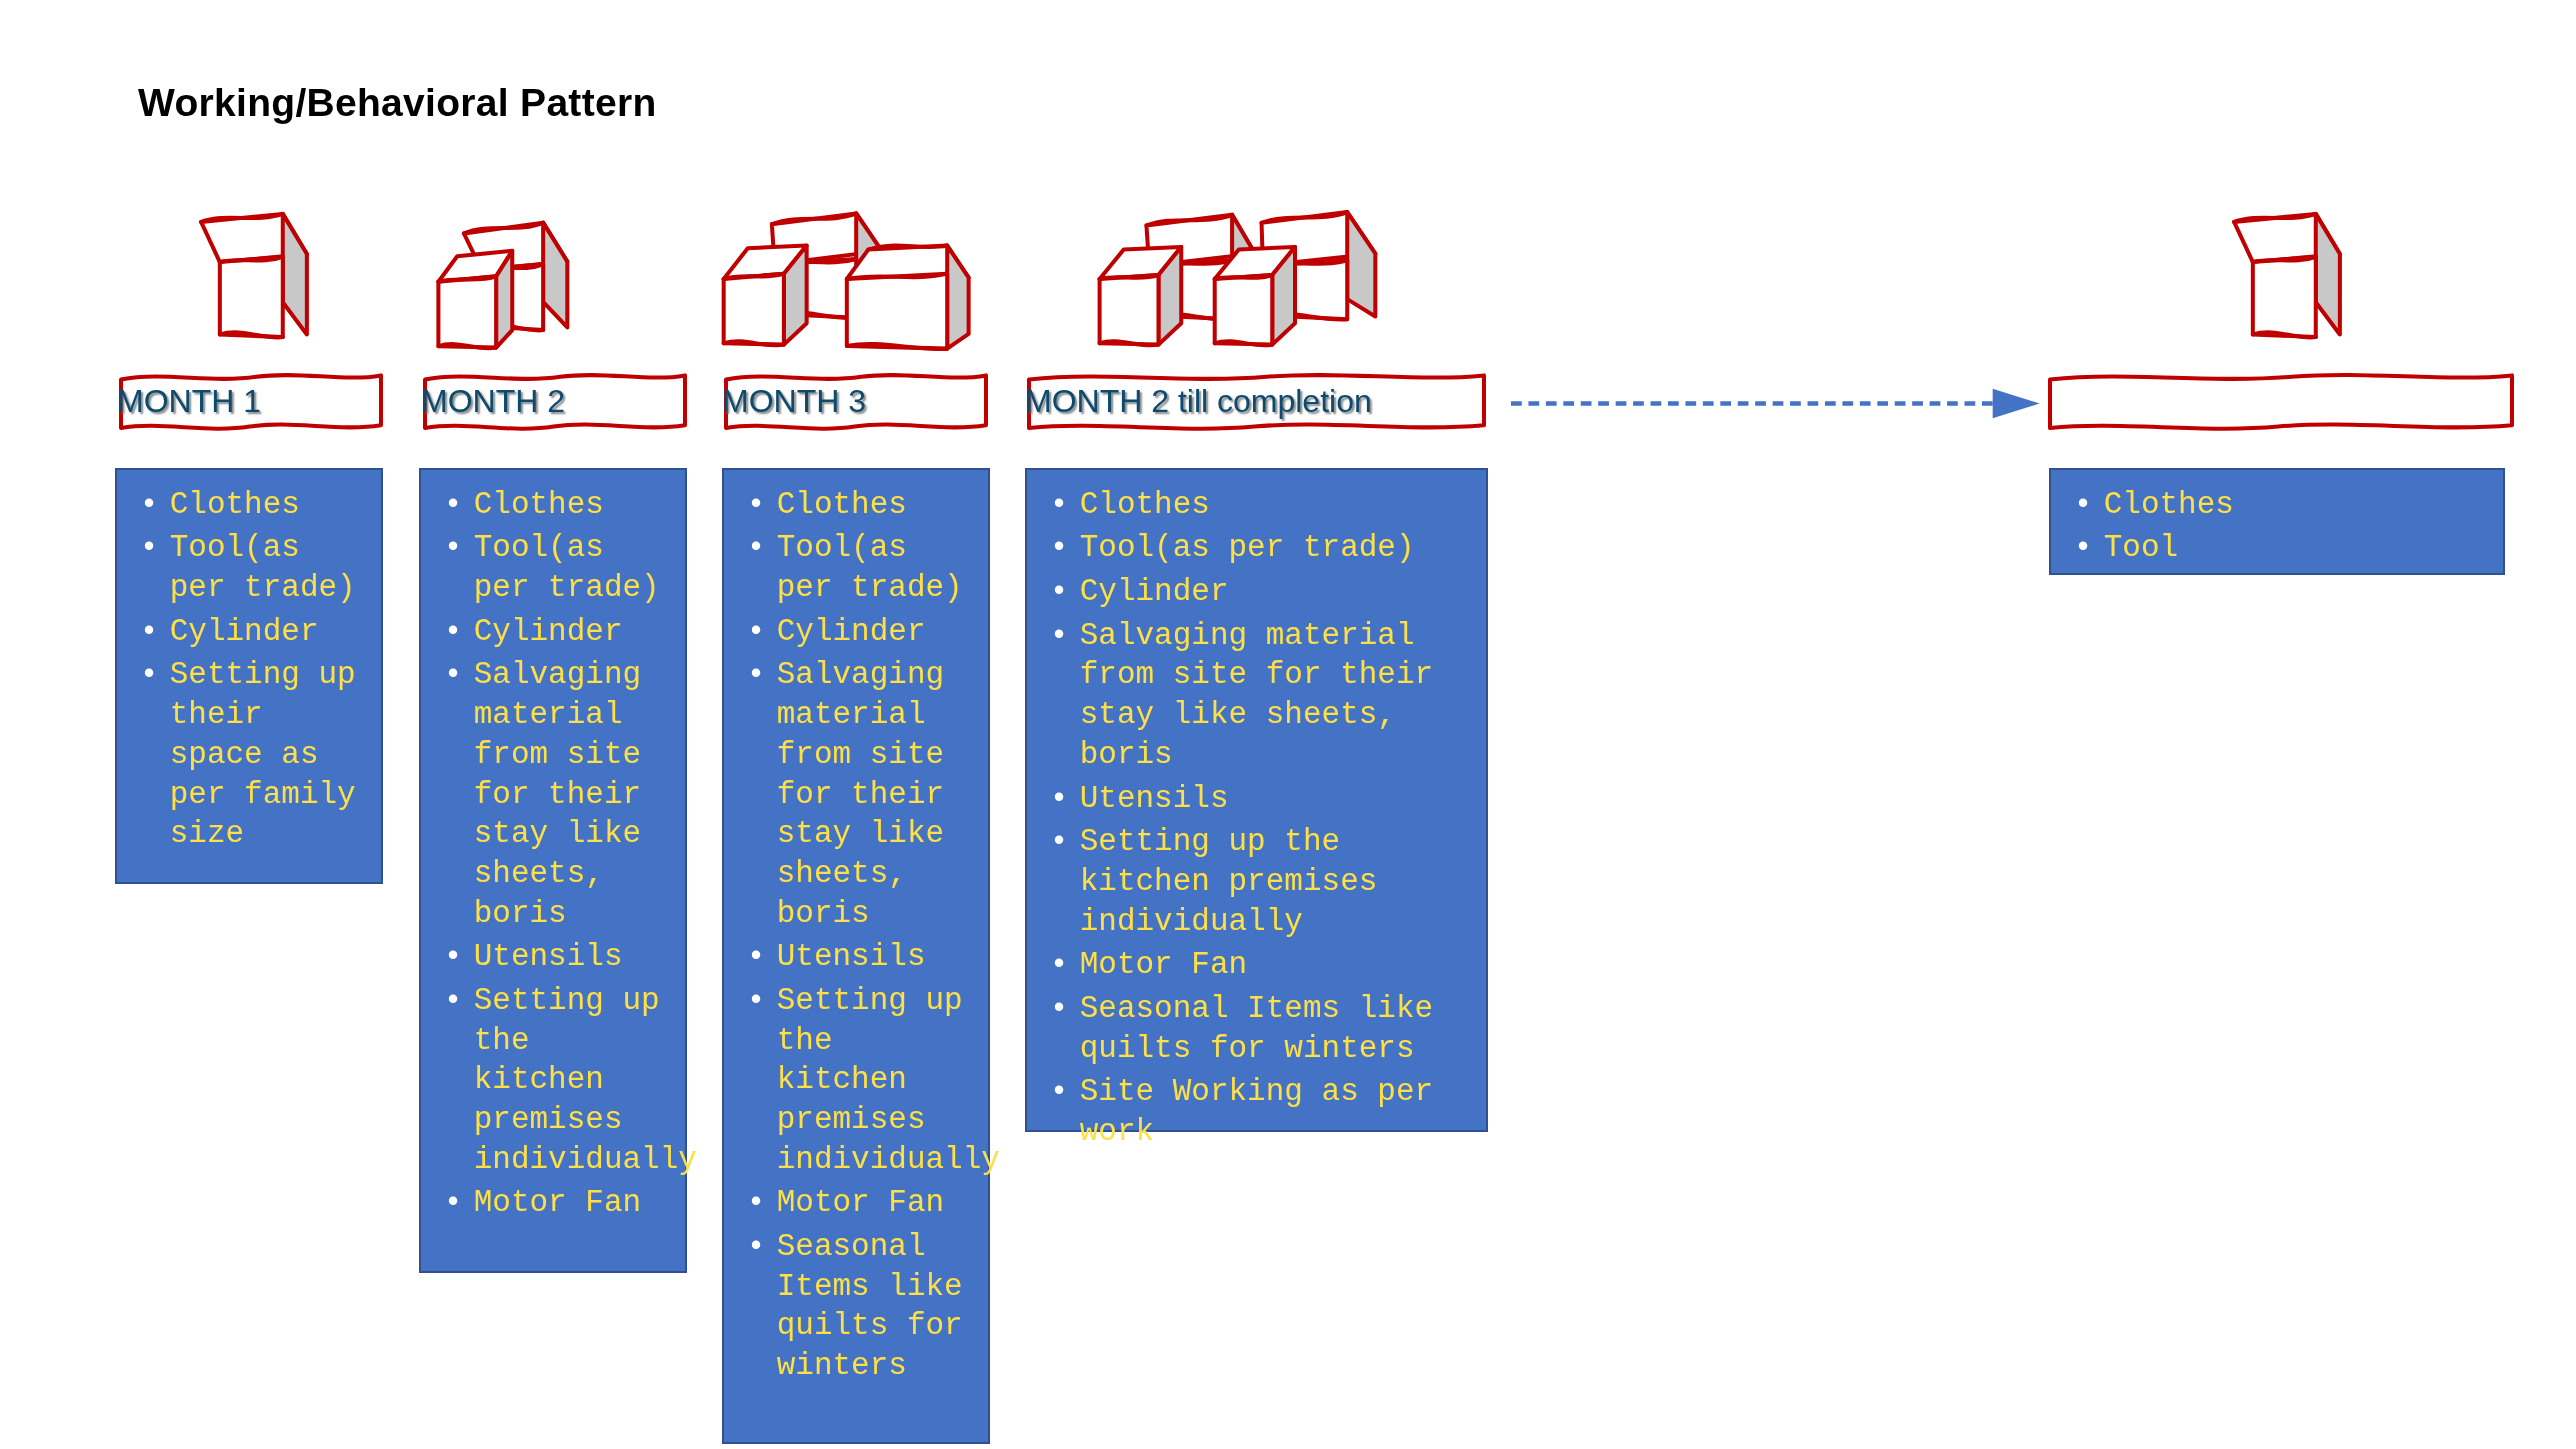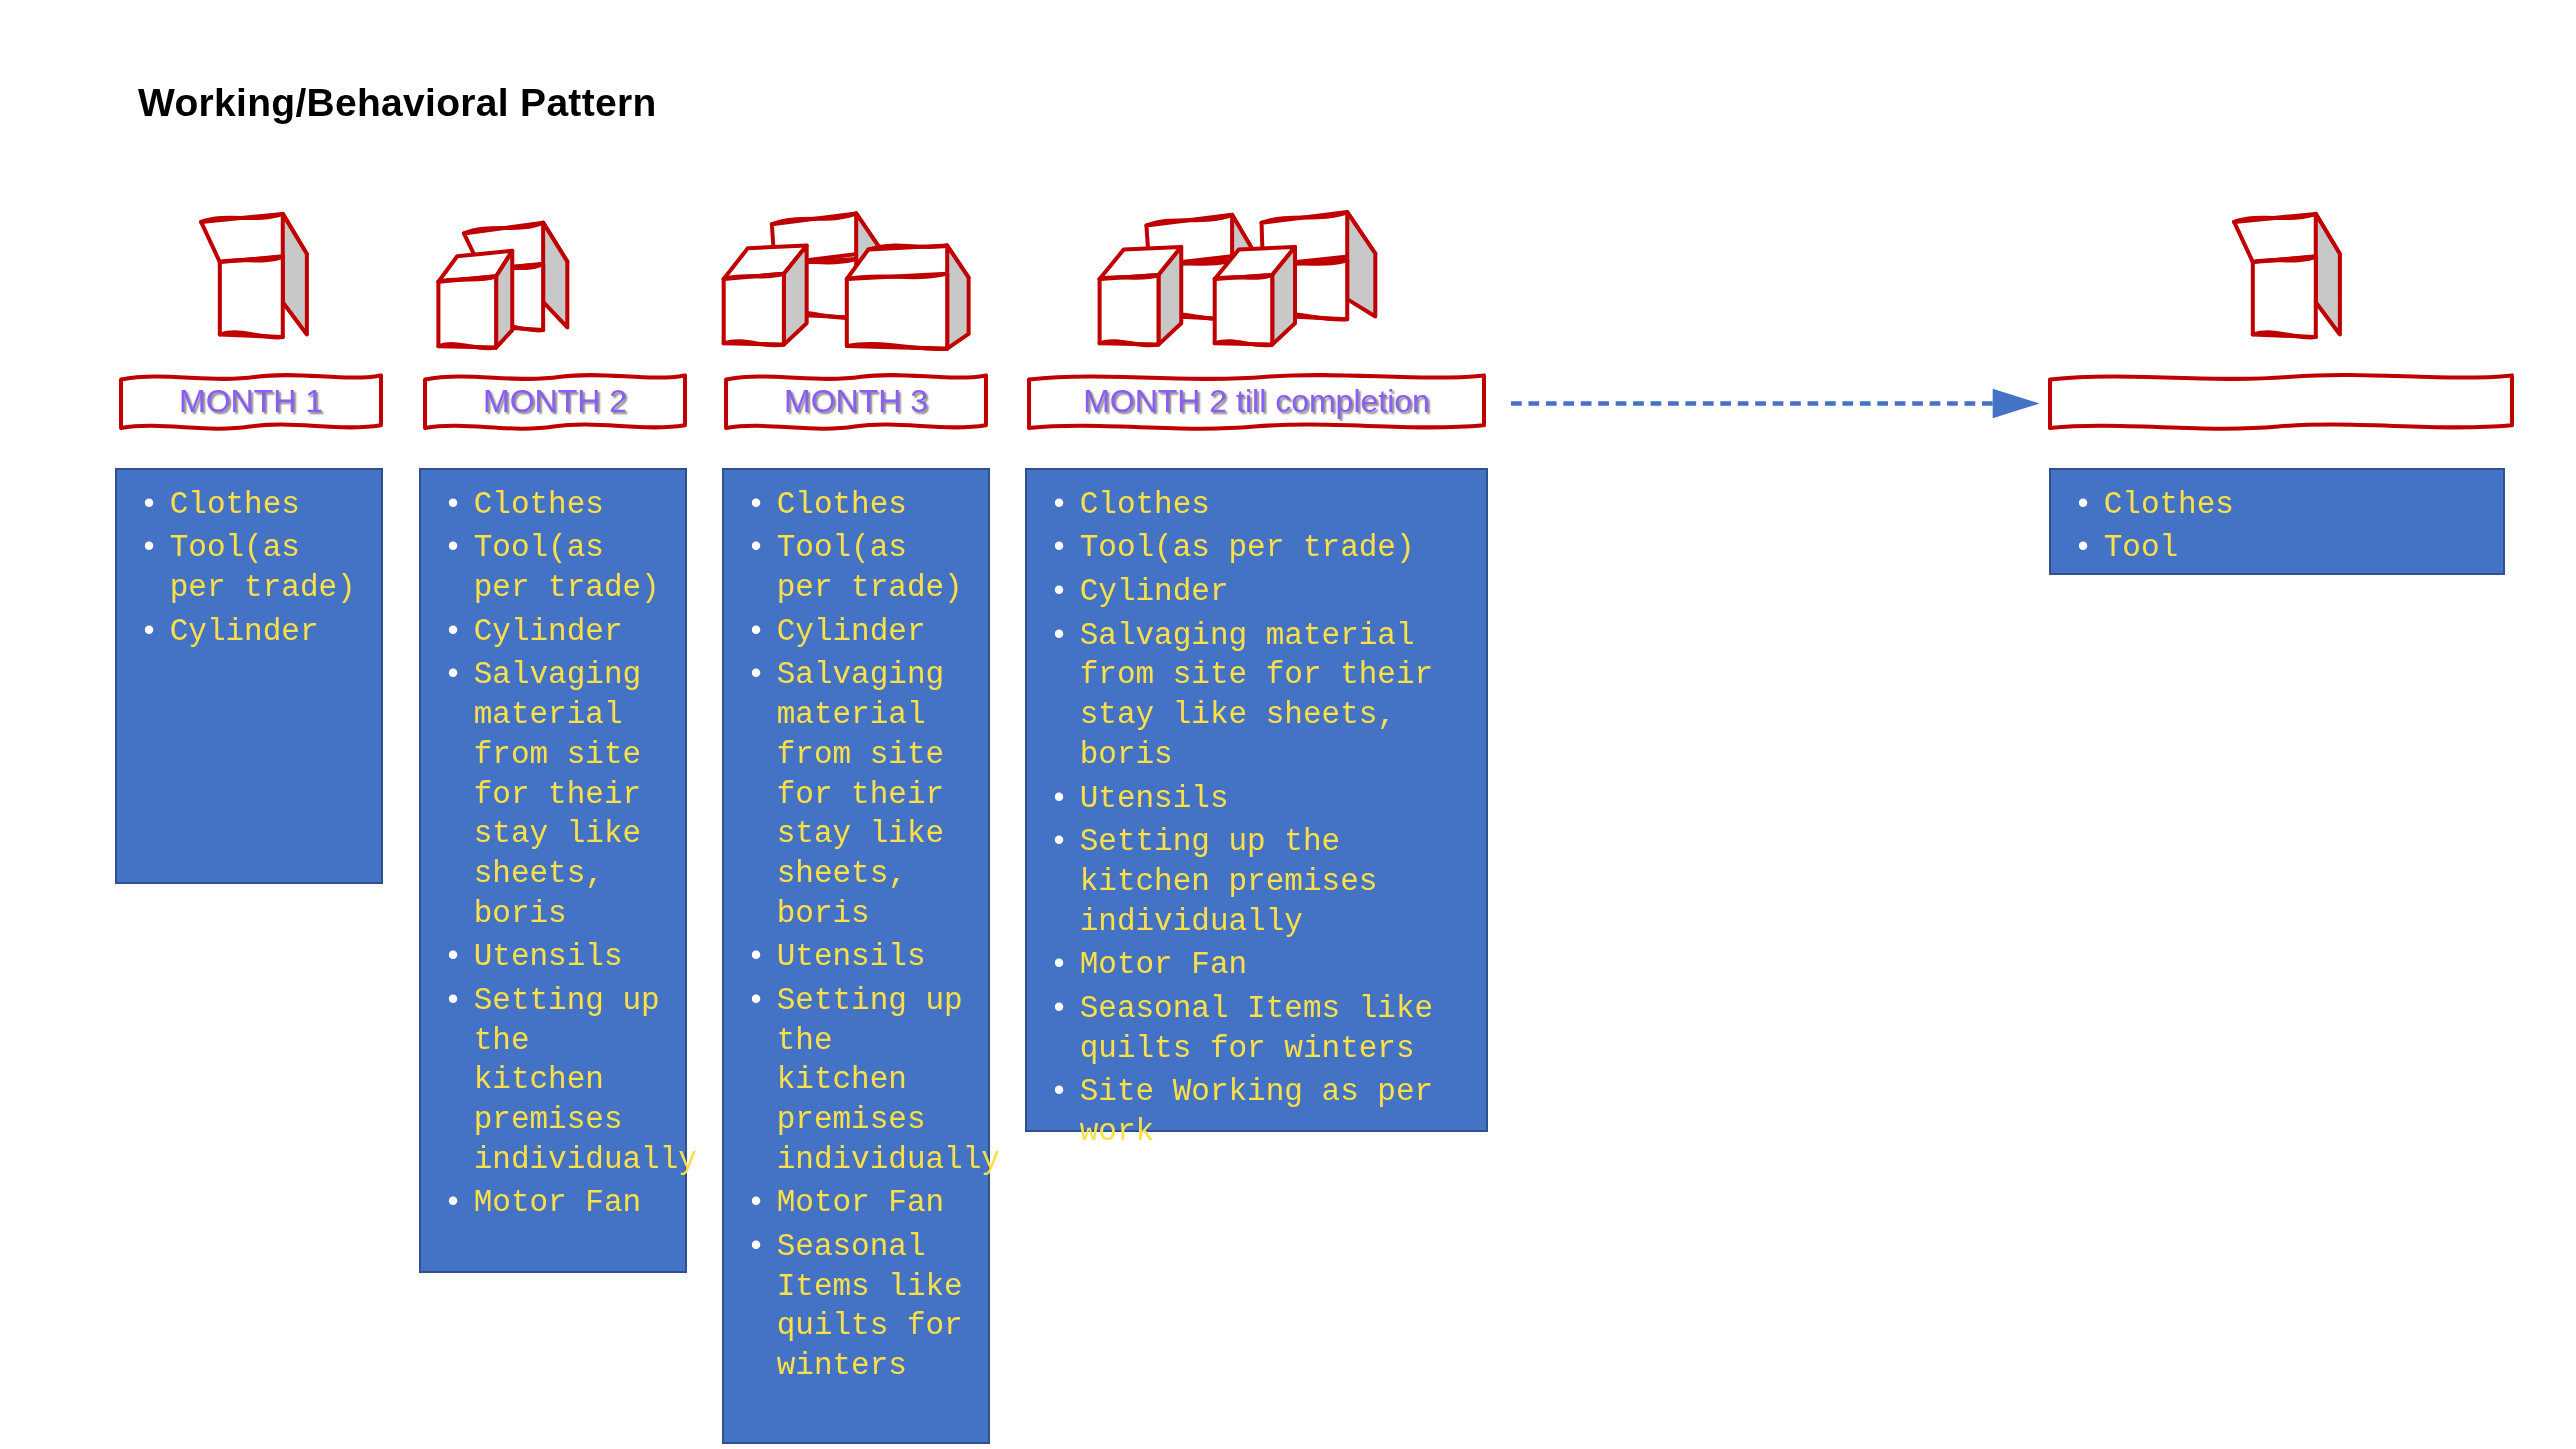--- a/index.html
+++ b/index.html
@@ -50,23 +50,22 @@
     width: 100%;
     height: 100%;
     overflow: visible;
   }
   .plaque-text {
     position: absolute;
     left: 0;
     right: 0;
     top: 50%;
     transform: translateY(-50%);
-    text-align: center;
     font-size: 32px;
-    color: #8b5cf6;
+    color: #0c4a6e;
     text-shadow: 2px 2.7px 2px rgba(110,110,110,0.85);
     white-space: nowrap;
     font-family: "Liberation Sans", sans-serif;
   }
 
   
   .panel {
     position: absolute;
     background: #4472C4;
     border: 2px solid #2F528F;
@@ -130,20 +129,21 @@
       <path d="M6,14 C70,2 140,20 208,10 C272,1 340,18 394,8 L394,82 C330,92 262,74 198,84 C134,94 66,76 6,86 Z" fill="#ffffff" stroke="#C00000" stroke-width="6" stroke-linejoin="round"></path>
     </svg>
     <div class="plaque-text">MONTH 1</div>
   </div>
 
   <div class="panel" style="left:115px; top:468px; width:268px; height:416px;">
     <ul>
       <li>Clothes</li>
       <li>Tool(as per trade)</li>
       <li>Cylinder</li>
+      <li>Setting up their space as per family size</li>
     </ul>
   </div>
 </div>
 
 <div class="stage">
 
   <div class="cube-art" style="left:429px; top:181px; width:188px; height:178px;">
     <svg width="188" height="178" viewBox="0 0 280 265">
 
       <polygon points="78,132 52,78 170,62 206,120" fill="#ffffff" stroke="#C00000" stroke-width="6" stroke-linejoin="round"></polygon>

